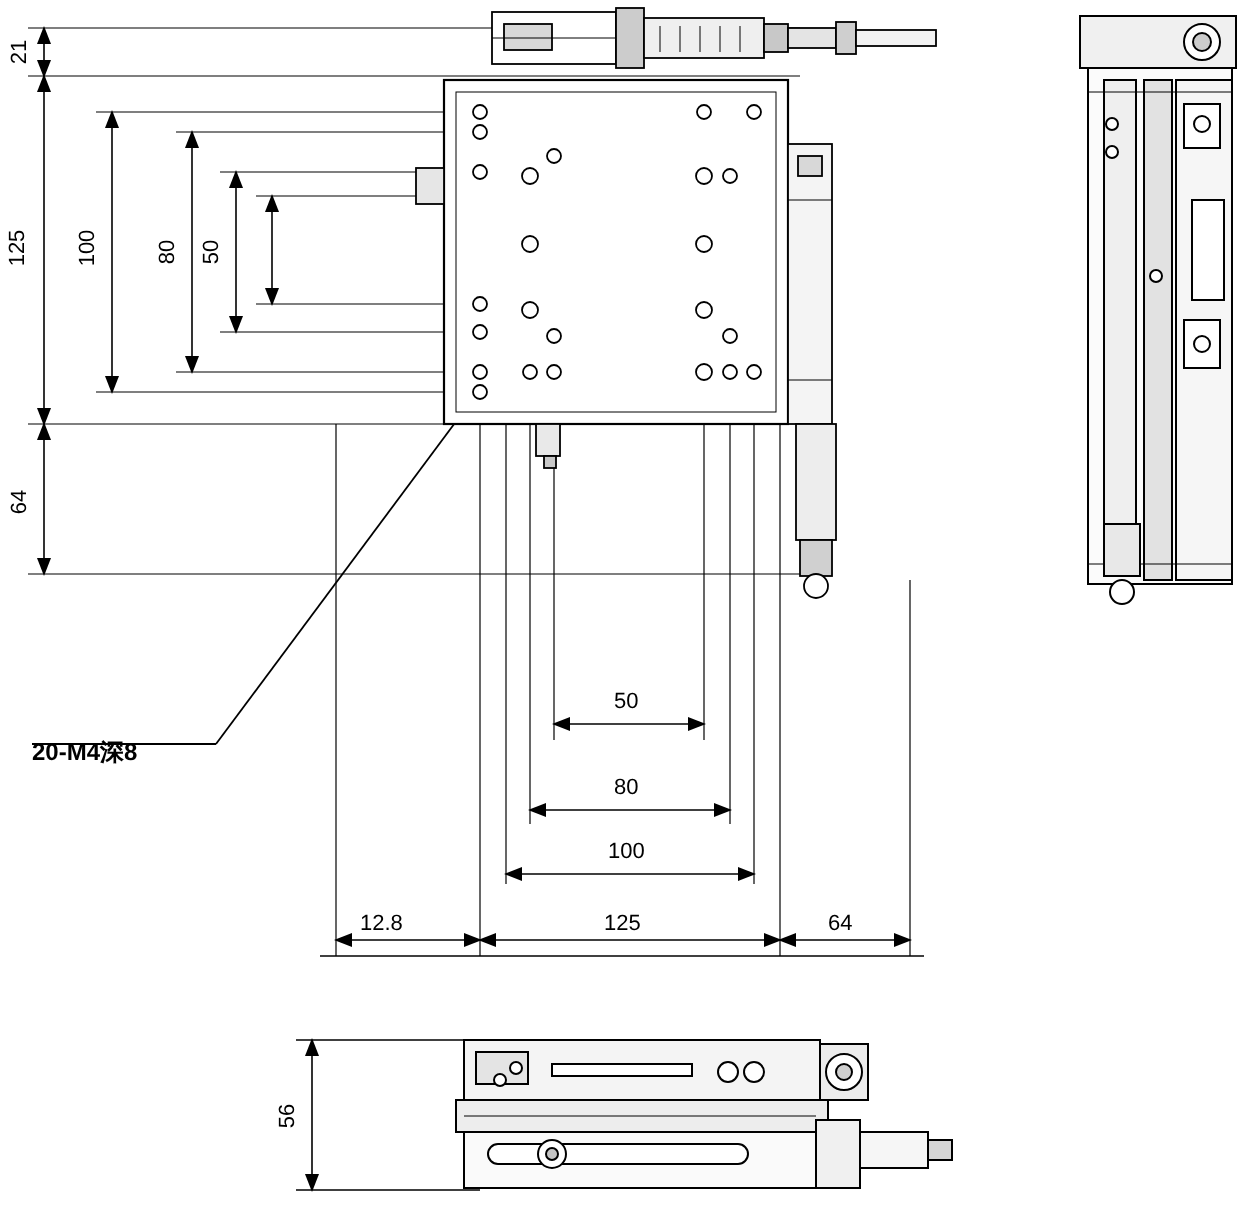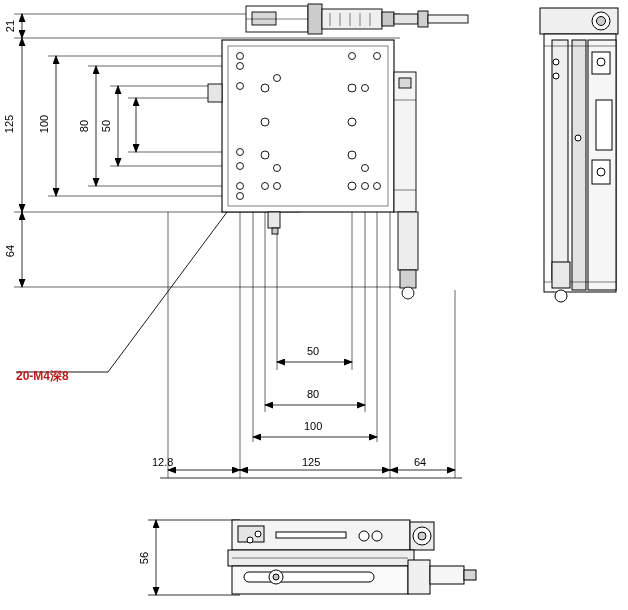--- a/index.html
+++ b/index.html
@@ -2,21 +2,21 @@
 <html><head>
 <meta charset="utf-8">
 <style>
   html,body{margin:0;padding:0;background:#ffffff;}
   body{width:628px;height:610px;position:relative;overflow:hidden;
        font-family:"Liberation Sans",sans-serif;color:#000;}
   #stage{position:absolute;left:0;top:0;width:576px;height:610px;}
   svg{position:absolute;left:0;top:0;}
   .dimtxt{position:absolute;font-size:11px;color:#000;white-space:nowrap;}
   .dimtxt.vert{transform-origin:center center;}
-  .lbl{position:absolute;font-size:12px;font-weight:bold;color:#b91c1c;white-space:nowrap;}
+  .lbl{position:absolute;font-size:12px;font-weight:bold;color:#000000;white-space:nowrap;}
 </style>
 </head>
 <body>
 
 <div id="stage">
 
   <svg width="628" height="610" viewBox="0 0 628 610">
     <defs>
       <marker id="ah" markerWidth="9" markerHeight="7" refX="8" refY="3.5" orient="auto" markerUnits="userSpaceOnUse">
         <path d="M0,0 L9,3.5 L0,7 z" fill="#000"></path>
@@ -205,21 +205,21 @@
   <div class="dimtxt vert" style="left:4px;top:20px;transform:rotate(-90deg);">21</div>
   <div class="dimtxt vert" style="left:0px;top:118px;transform:rotate(-90deg);">125</div>
   <div class="dimtxt vert" style="left:35px;top:118px;transform:rotate(-90deg);">100</div>
   <div class="dimtxt vert" style="left:78px;top:120px;transform:rotate(-90deg);">80</div>
   <div class="dimtxt vert" style="left:100px;top:120px;transform:rotate(-90deg);">50</div>
   <div class="dimtxt vert" style="left:4px;top:245px;transform:rotate(-90deg);">64</div>
 
   <div class="dimtxt" style="left:307px;top:345px;">50</div>
   <div class="dimtxt" style="left:307px;top:388px;">80</div>
   <div class="dimtxt" style="left:304px;top:420px;">100</div>
-  <div class="dimtxt" style="left:152px;top:456px;">12.8</div>
+  <div class="dimtxt" style="left:180px;top:456px;">12.8</div>
   <div class="dimtxt" style="left:302px;top:456px;">125</div>
   <div class="dimtxt" style="left:414px;top:456px;">64</div>
 
   <div class="dimtxt vert" style="left:138px;top:552px;transform:rotate(-90deg);">56</div>
 
   <div class="lbl" style="left:16px;top:368px;">20-M4深8</div>
 
 </div>
 
 </body></html>

